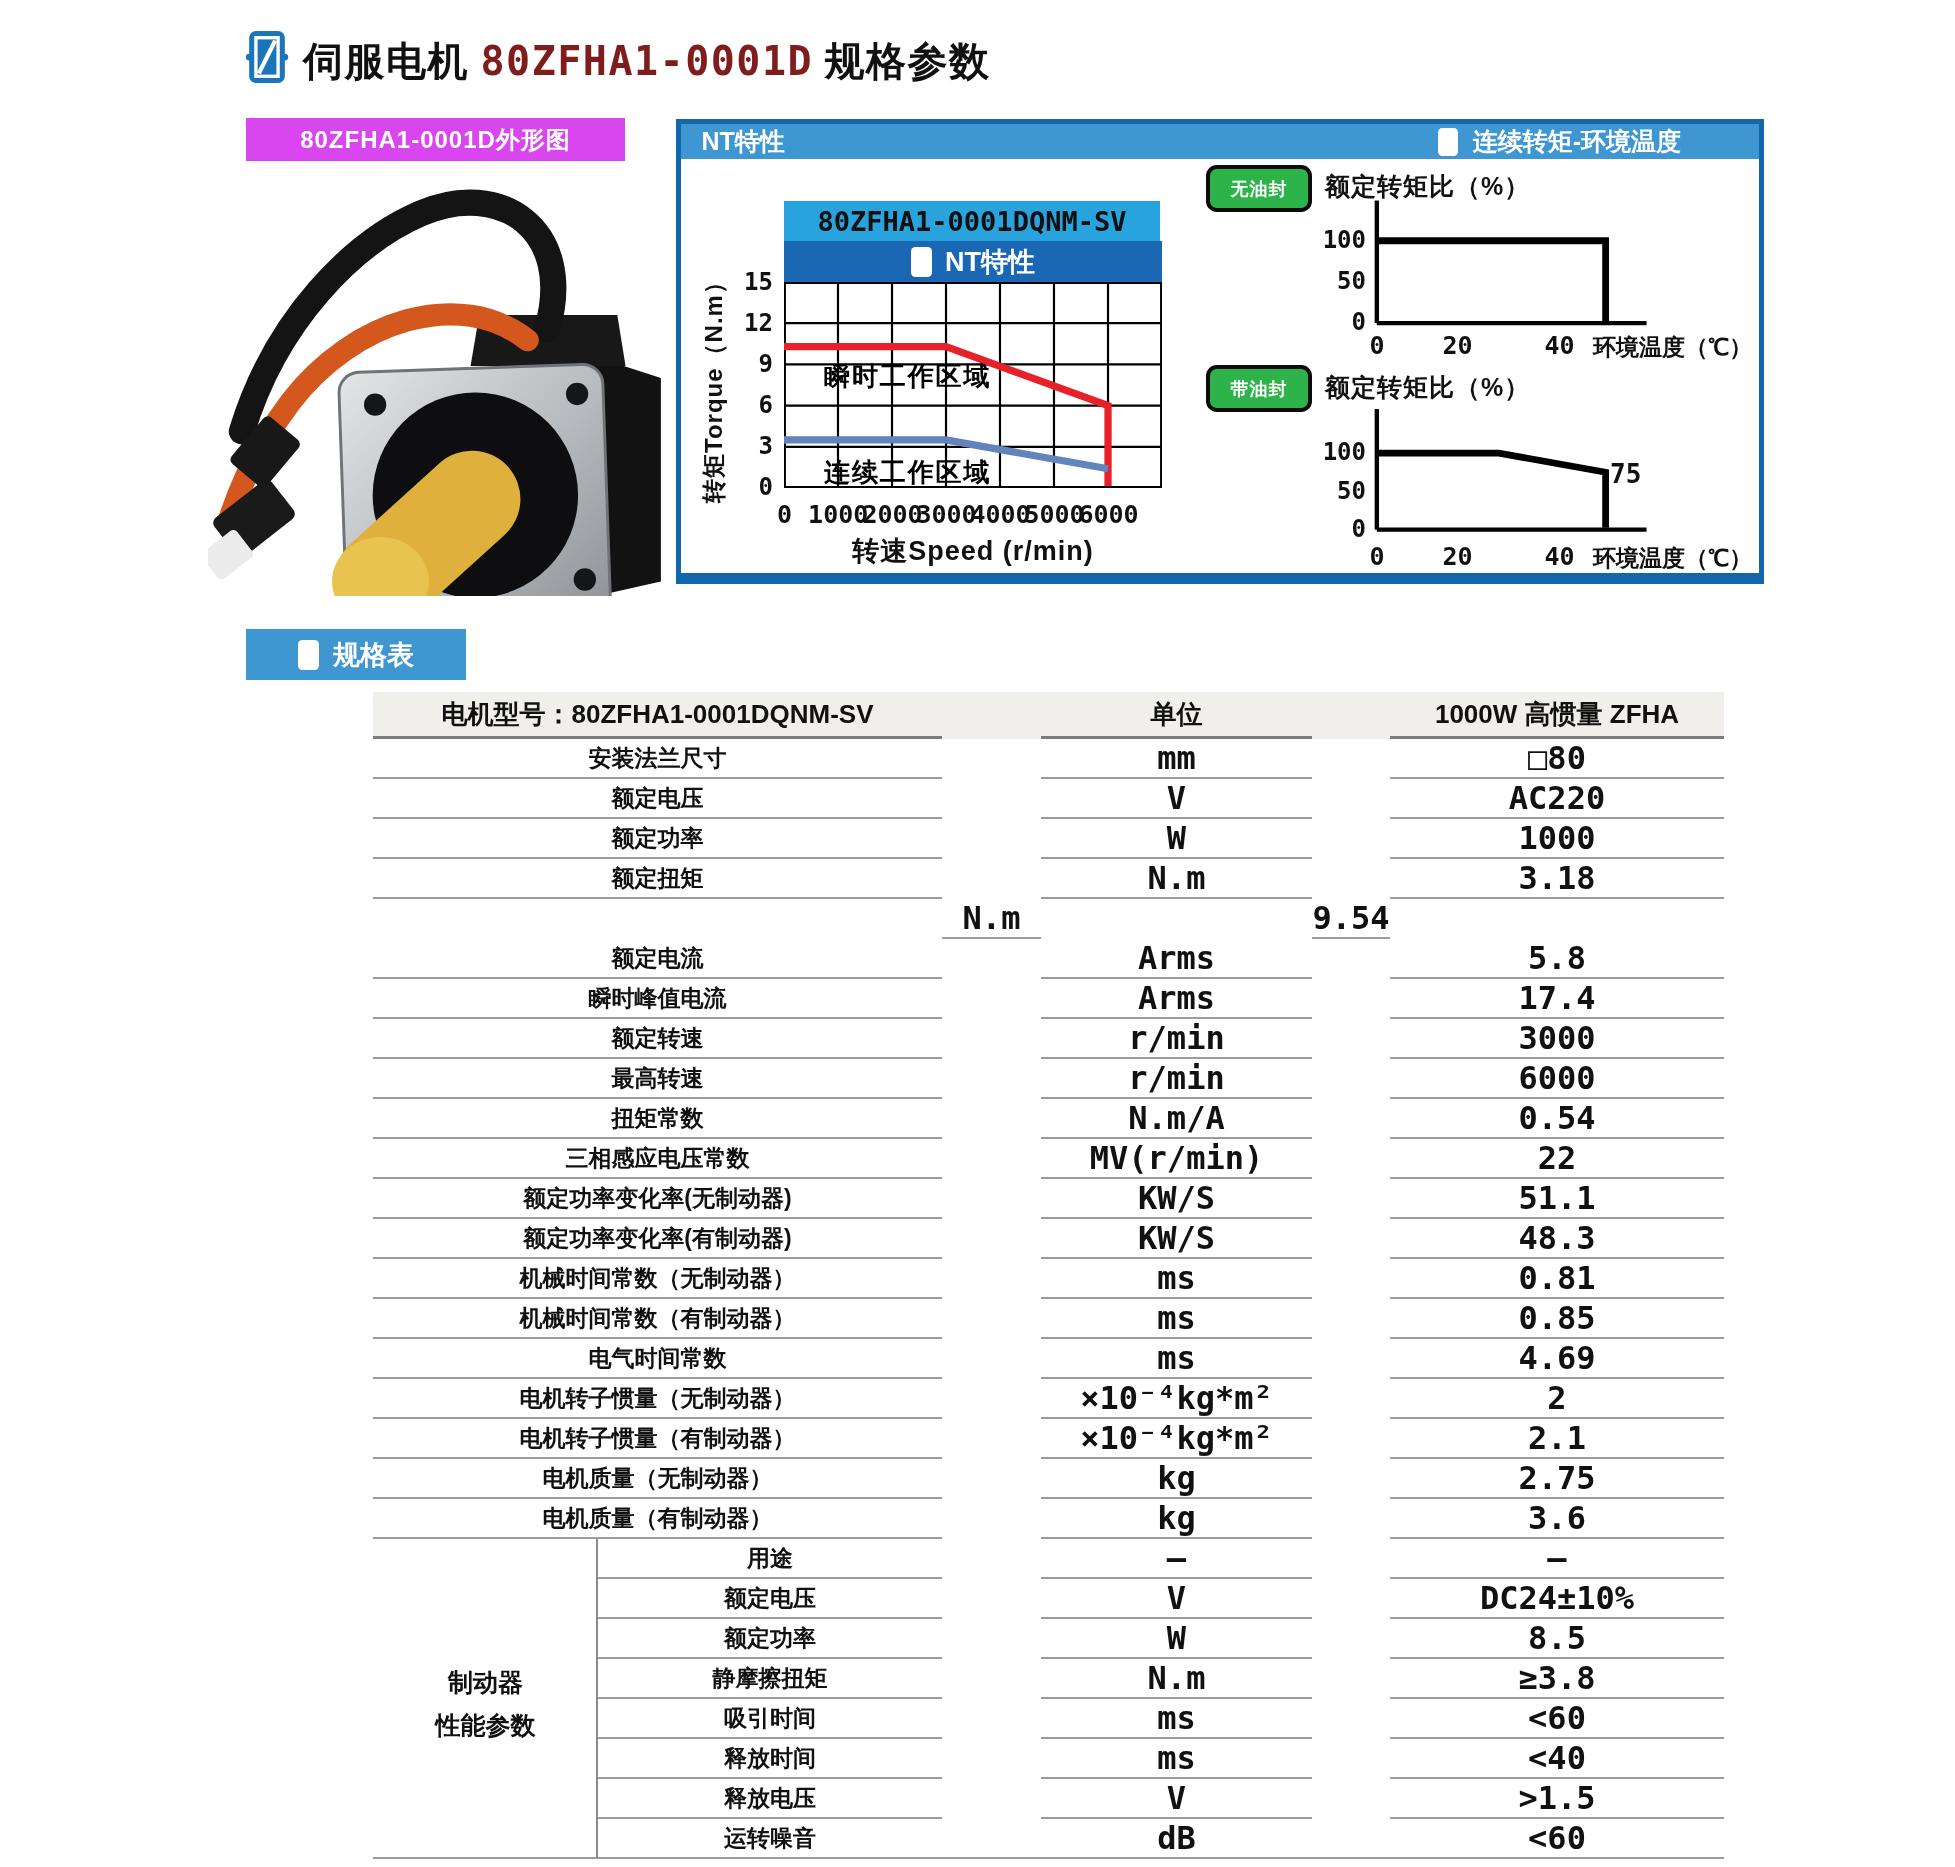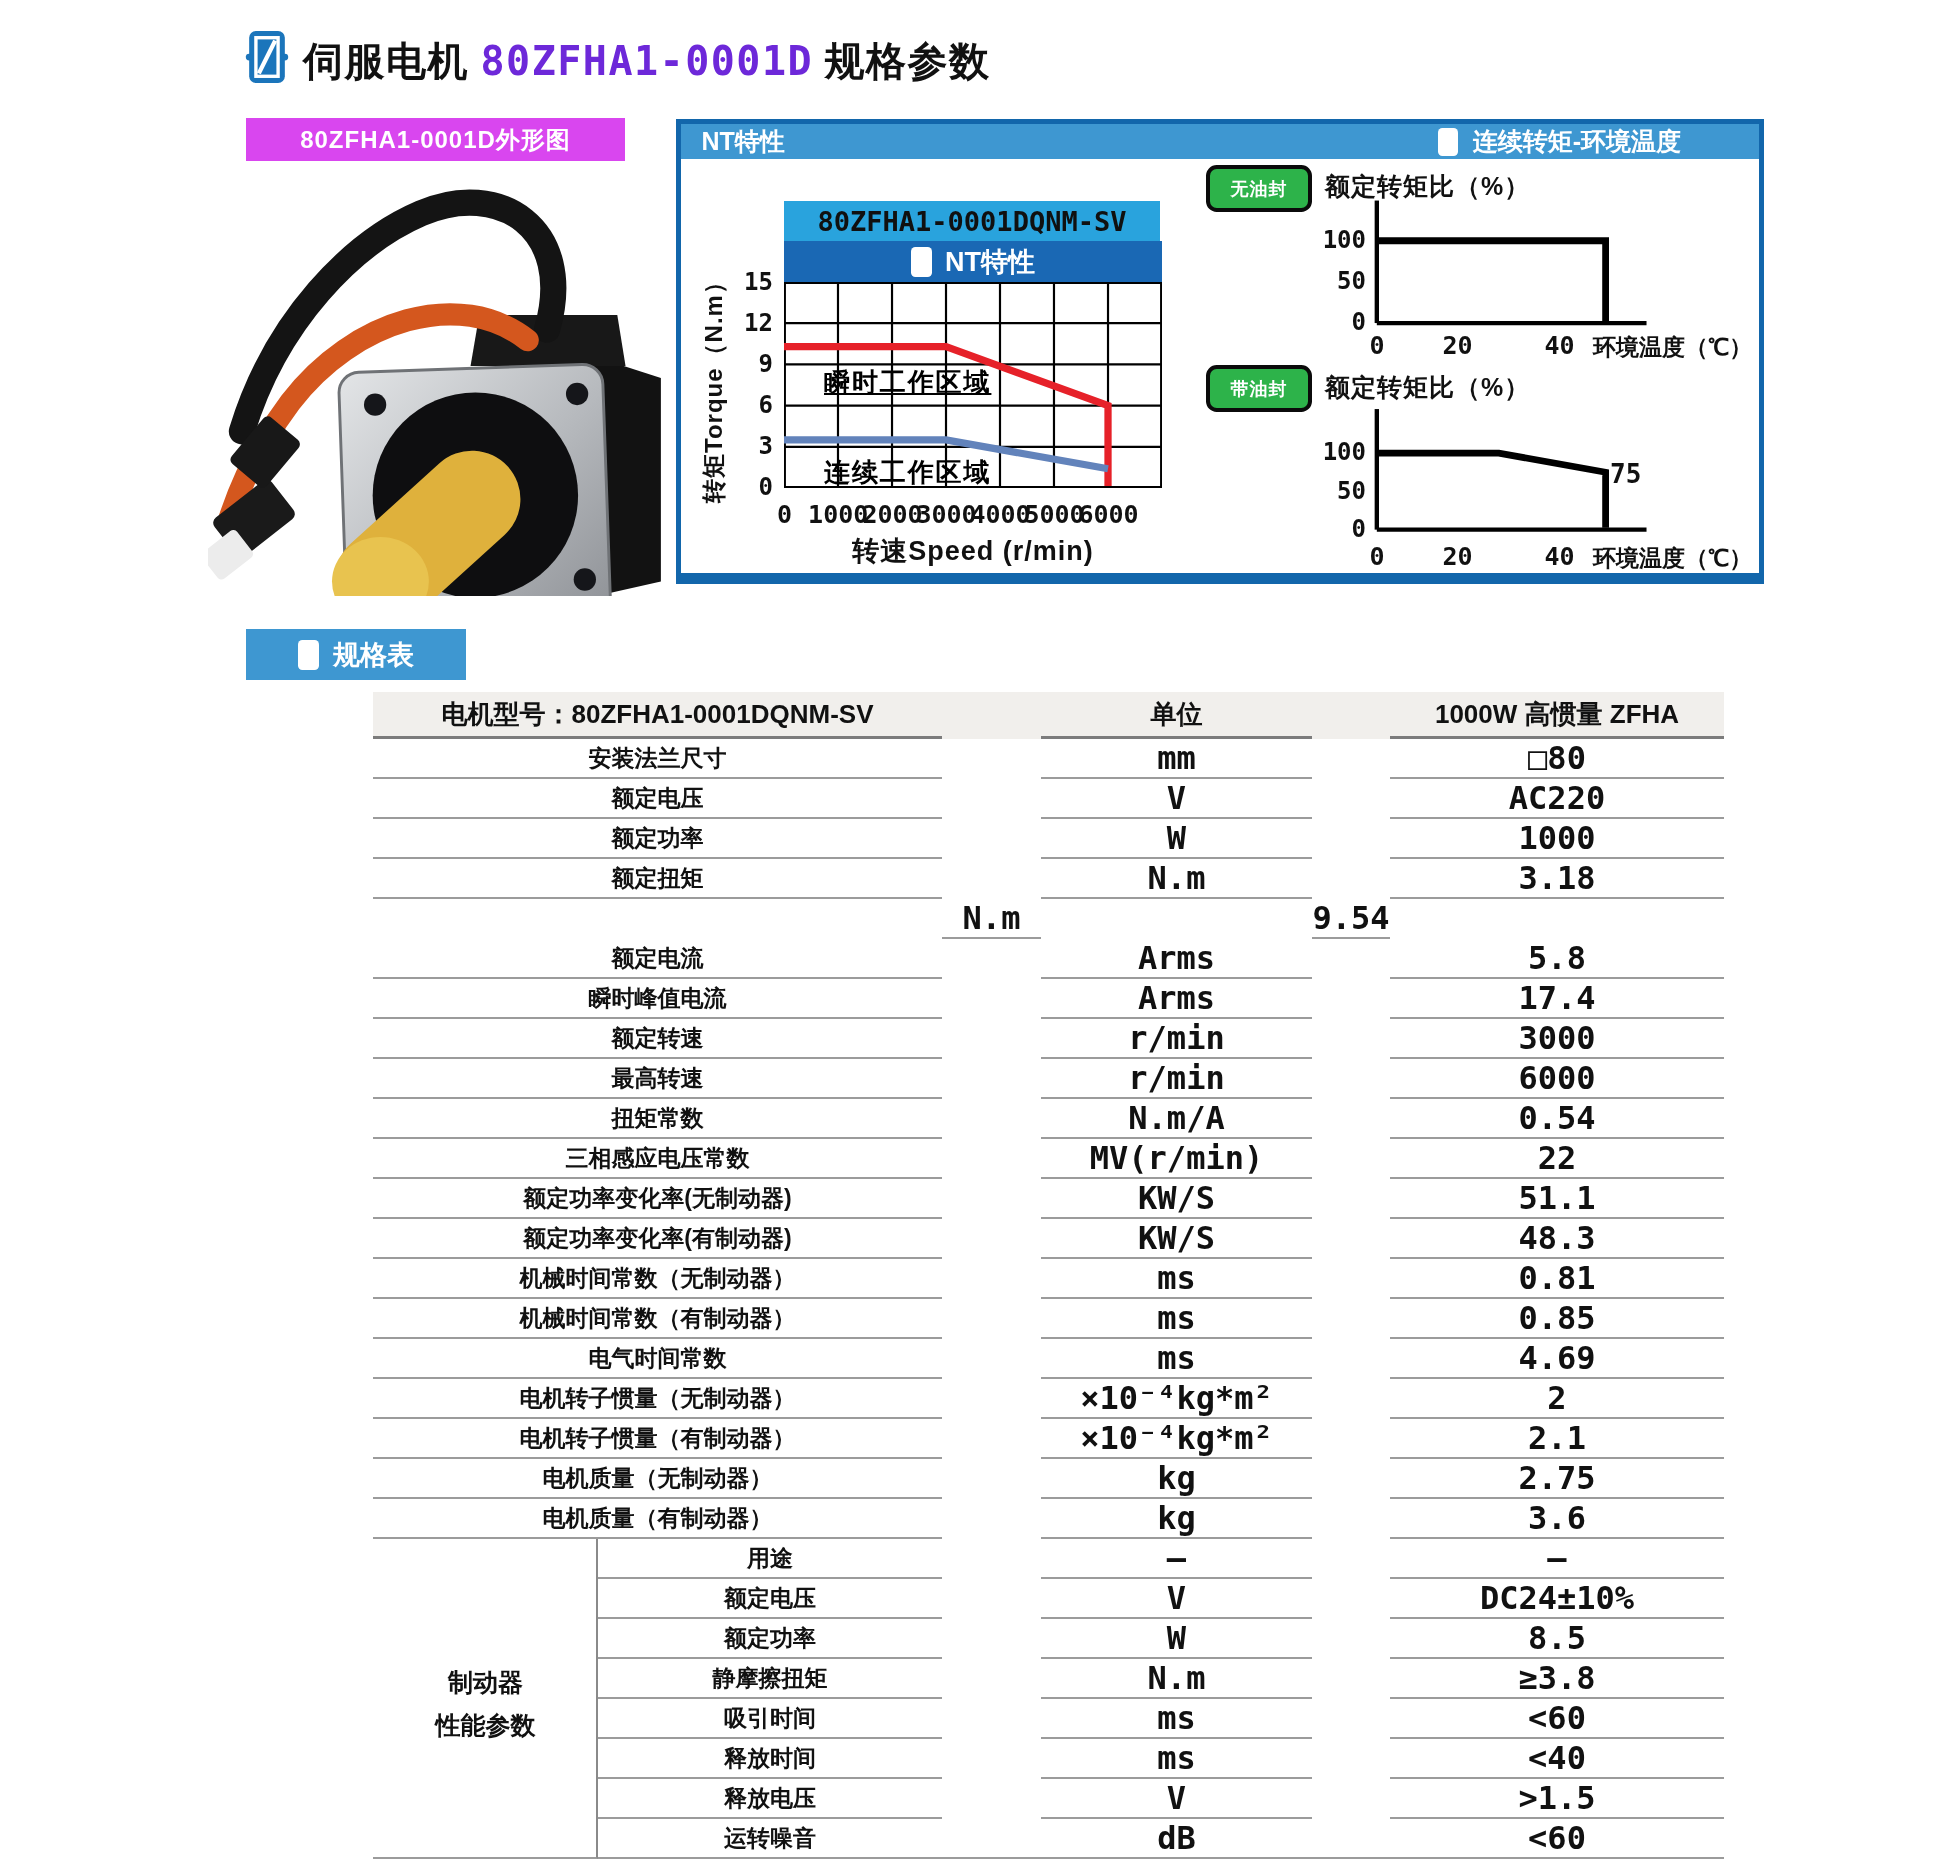--- a/index.html
+++ b/index.html
@@ -2,21 +2,21 @@
 <html style="font-size:7.8px"><head>
 <meta charset="utf-8">
 <style>
   * { margin:0; padding:0; box-sizing:border-box; }
   html,body { background:#ffffff; }
   body { font-family:"Liberation Sans", sans-serif; color:#111; }
   .page { position:relative; width:1955px; height:1867px; background:#fff; overflow:hidden; }
 
   
   .page-title { position:absolute; left:303px; top:34px; font-size:40px; font-weight:700; letter-spacing:1.5px; white-space:nowrap; }
-  .page-title .model { color:#6d28d9; font-family:"DejaVu Sans Mono", monospace; }
+  .page-title .model { color:#7f1d1d; font-family:"DejaVu Sans Mono", monospace; }
   .title-icon { position:absolute; left:245px; top:30px; width:44px; height:54px; }
 
   
   .outline-label { position:absolute; left:246px; top:118px; width:379px; height:43px; background:#d946ef;
     color:#fff; display:flex; align-items:center; justify-content:center; font-size:24px; font-weight:700; letter-spacing:1px; }
 
   
   .motor { position:absolute; left:208px; top:160px; width:465px; height:436px; }
 
   
@@ -150,21 +150,21 @@
         <polyline points="0.0,0.0 780.0,0.0" fill="none" stroke="#000" stroke-width="8"></polyline>
         <polyline points="0.0,85.0 780.0,85.0" fill="none" stroke="#000" stroke-width="4.5"></polyline>
         <polyline points="0.0,170.0 780.0,170.0" fill="none" stroke="#000" stroke-width="4.5"></polyline>
         <polyline points="0.0,255.0 780.0,255.0" fill="none" stroke="#000" stroke-width="4.5"></polyline>
         <polyline points="0.0,340.0 780.0,340.0" fill="none" stroke="#000" stroke-width="4.5"></polyline>
         <polyline points="0.0,425.0 780.0,425.0" fill="none" stroke="#000" stroke-width="8"></polyline>
         <polyline points="0.0,133.2 334.3,133.2 668.6,255.0 668.6,421.0" fill="none" stroke="#e62129" stroke-width="15"></polyline>
         <polyline points="0.0,325.8 334.3,325.8 668.6,385.3" fill="none" stroke="#6283bb" stroke-width="15"></polyline>
       </svg>
 
-    <div class="region-label" style="left:143px;top:241px;text-decoration:underline;">瞬时工作区域</div>
+    <div class="region-label" style="left:143px;top:235px;">瞬时工作区域</div>
     <div class="region-label" style="left:143px;top:331px;">连续工作区域</div>
     <div class="nt-yticks" id="nt-yticks">
         <span style="top: 191px;">0</span>
         <span style="top: 150px;">3</span>
         <span style="top: 109px;">6</span>
         <span style="top: 68px;">9</span>
         <span style="top: 27px;">12</span>
         <span style="top: -14.5px;">15</span>
       </div>
     <div class="nt-xticks" id="nt-xticks">

